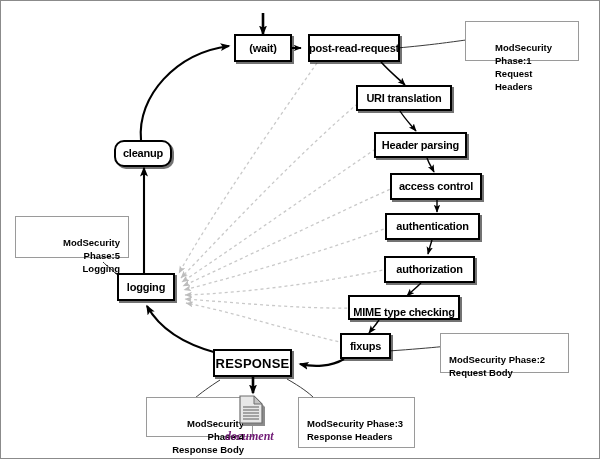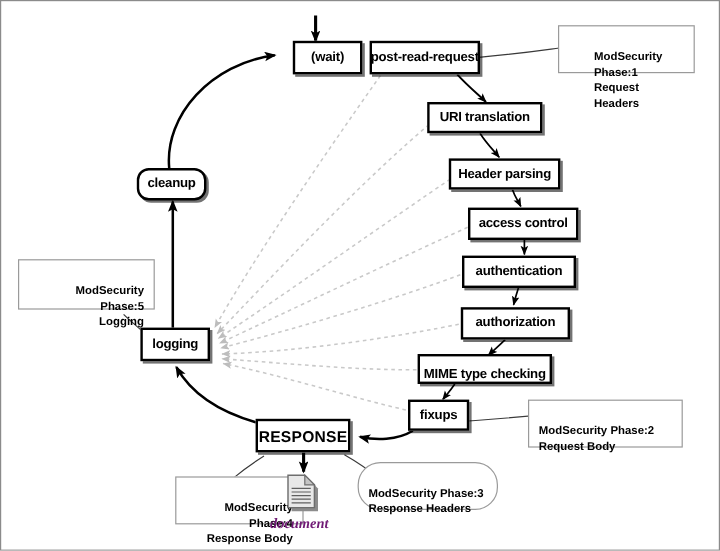--- a/index.html
+++ b/index.html
@@ -166,21 +166,21 @@
 
     <g stroke="#3a3a3a" stroke-width="1" fill="none">
       <path d="M396,47 C430,44 450,41 465,39"></path>
       <path d="M372,351 C420,348 448,345 466,343"></path>
       <path d="M286,378 C300,386 308,392 313,397"></path>
       <path d="M219,379 C208,386 200,392 194,397"></path>
       <path d="M120,277 C112,270 106,265 102,261"></path>
     </g>
   </svg>
 
-  <div class="node shadowed" style="left:243px; top:33px; width:58px; height:28px;">
+  <div class="node shadowed" style="left:233px; top:33px; width:58px; height:28px;">
     <span>(wait)</span>
   </div>
 
   <div class="node shadowed" style="left:307px; top:33px; width:92px; height:28px;">
     <span>post-read-request</span>
   </div>
 
   <div class="node shadowed" style="left:355px; top:84px; width:96px; height:26px;">
     <span>URI translation</span>
   </div>
@@ -224,21 +224,21 @@
   <div class="note left-align" style="left:464px; top:20px; width:114px; height:40px;padding-left:29px;">
     <span>ModSecurity Phase:1
 Request Headers</span>
   </div>
 
   <div class="note left-align" style="left:439px; top:332px; width:129px; height:40px;">
     <span>ModSecurity Phase:2
 Request Body</span>
   </div>
 
-  <div class="note left-align" style="left:297px; top:384px; width:117px; height:40px;border-radius:19px;">
+  <div class="note left-align" style="left:297px; top:396px; width:117px; height:51px;">
     <span>ModSecurity Phase:3
 Response Headers</span>
   </div>
 
   <div class="note right-align" style="left:105px; top:396px; width:107px; height:40px;margin-left:40px;">
     <span>ModSecurity Phase:4
 Response Body</span>
   </div>
 
   <div class="note right-align" style="left:14px; top:215px; width:114px; height:42px;">

